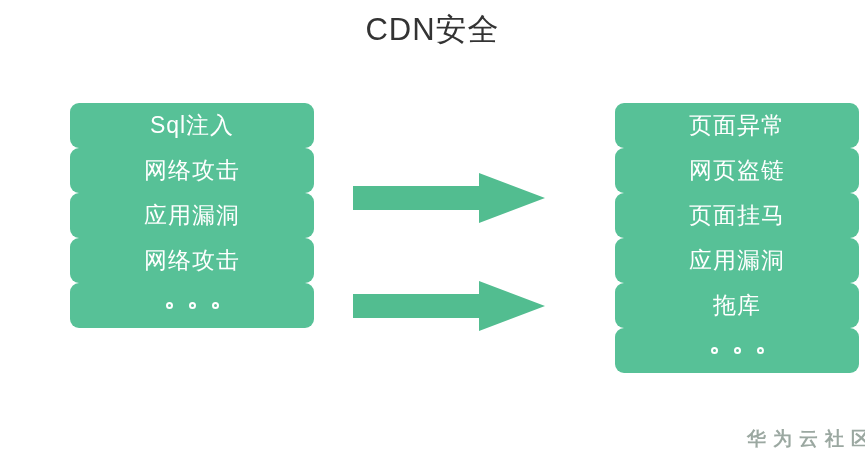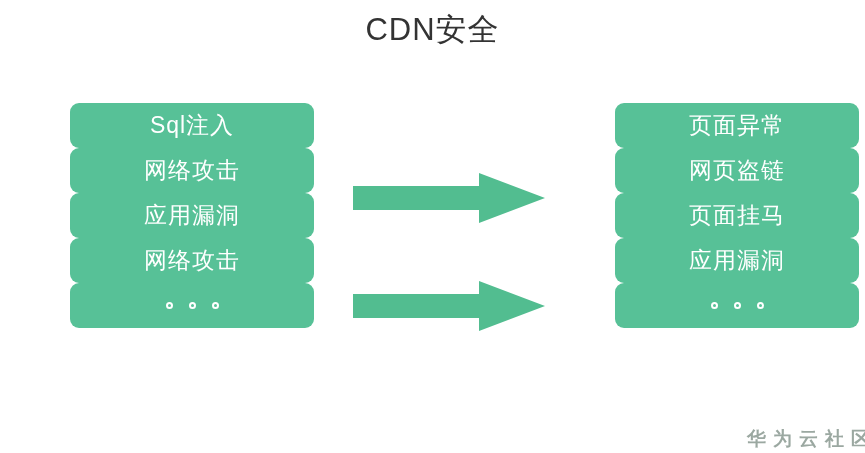--- a/index.html
+++ b/index.html
@@ -134,20 +134,23 @@
     <div class="box">
       <span class="box-label">网页盗链</span>
     </div>
     <div class="box">
       <span class="box-label">页面挂马</span>
     </div>
     <div class="box">
       <span class="box-label">应用漏洞</span>
     </div>
     <div class="box">
+      <span class="box-label">拖库</span>
+    </div>
+    <div class="box">
       <span class="dots">
         <span class="dot"></span>
           <span class="dot"></span>
           <span class="dot"></span>
       </span>
     </div>
   </div>
 
   <div class="watermark">华为云社区</div>
 

